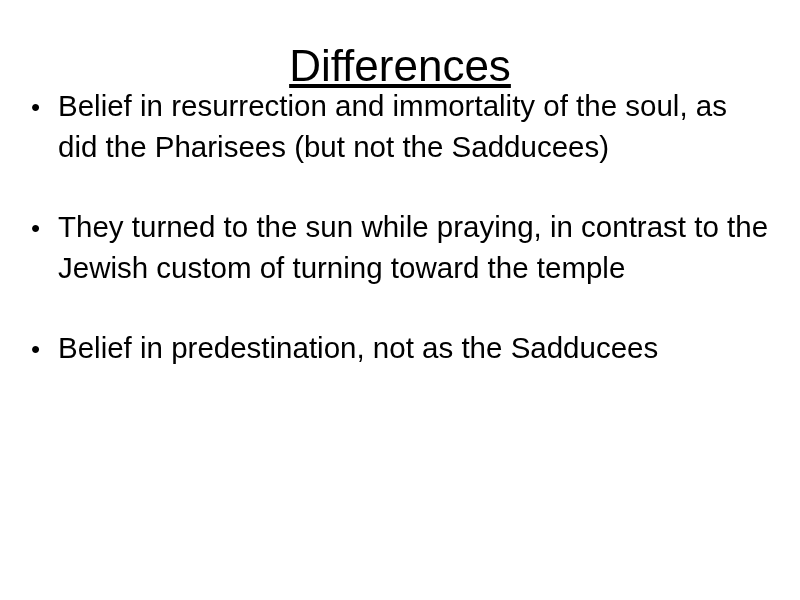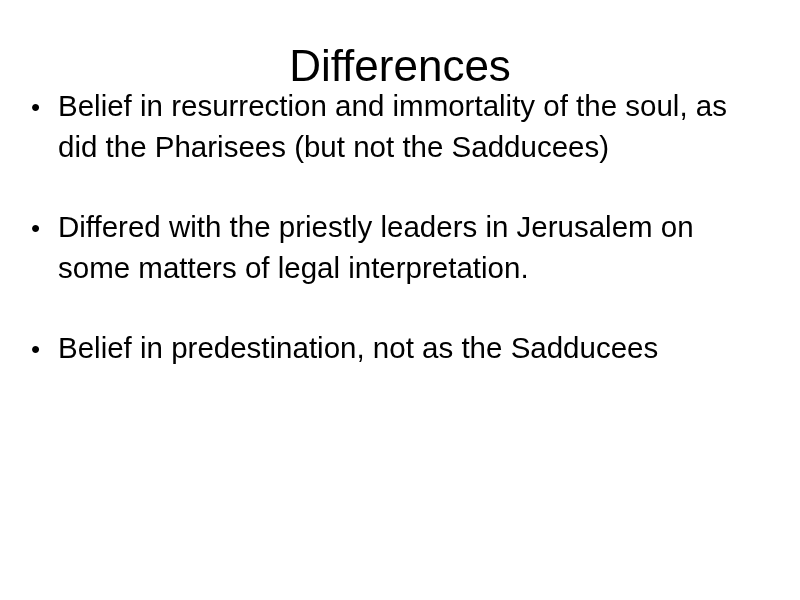--- a/index.html
+++ b/index.html
@@ -30,20 +30,21 @@
     left: 0;
     width: 800px;
     text-align: center;
     font-size: 44px;
     line-height: 48px;
     font-weight: normal;
     letter-spacing: 0px;
     color: #000000;
     margin: 0;
     white-space: nowrap;
+    text-decoration: underline;
   }
 
   .body-block {
     position: absolute;
     top: 86px;
     left: 31px;
     width: 742px;
   }
 
   .bullet-list {
@@ -87,24 +88,24 @@
 
   <h1 class="slide-title">Differences</h1>
 
   <div class="body-block">
     <ul class="bullet-list">
 
       <li class="bullet-item">
         <span class="bullet-dot">•</span><span class="bullet-text">Belief in resurrection and immortality of the soul, as did the Pharisees (but not the Sadducees)</span>
       </li>
 
+      <li class="bullet-item">
+        <span class="bullet-dot">•</span><span class="bullet-text">They turned to the sun while praying, in contrast to the Jewish custom of turning toward the temple</span>
+      </li>
 
-      <li class="bullet-item">
-        <span class="bullet-dot">•</span><span class="bullet-text">Differed with the priestly leaders in Jerusalem on some matters of legal interpretation.</span>
-      </li>
 
 
       <li class="bullet-item">
         <span class="bullet-dot">•</span><span class="bullet-text">Belief in predestination, not as the Sadducees</span>
       </li>
 
     </ul>
   </div>
 
 </div>

